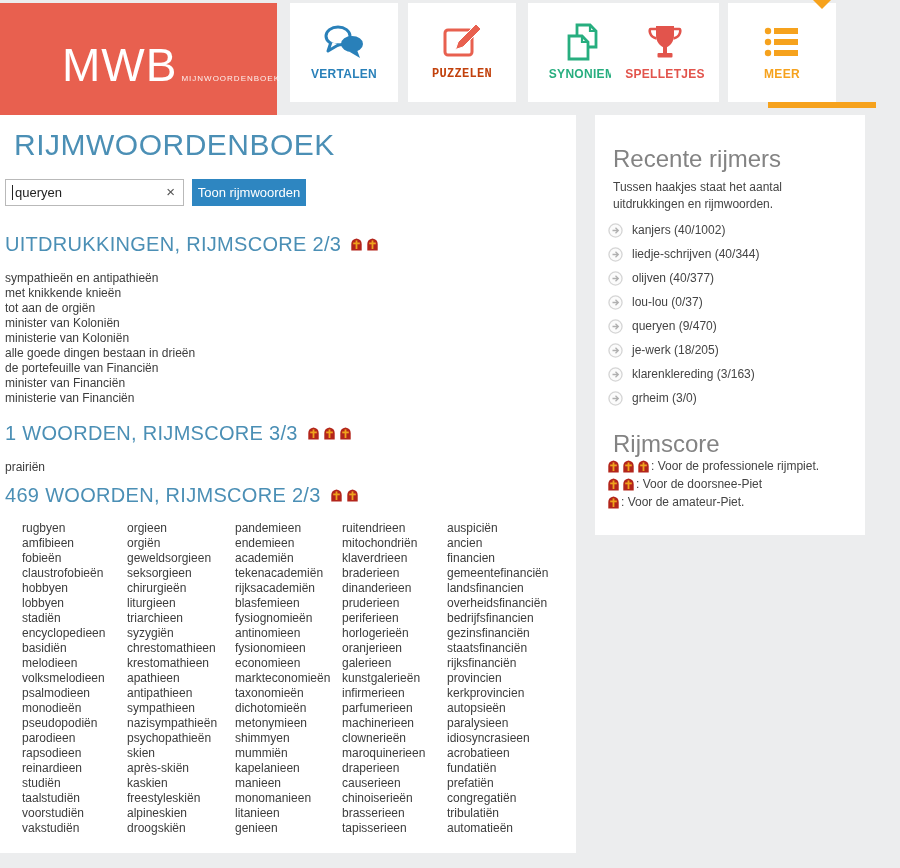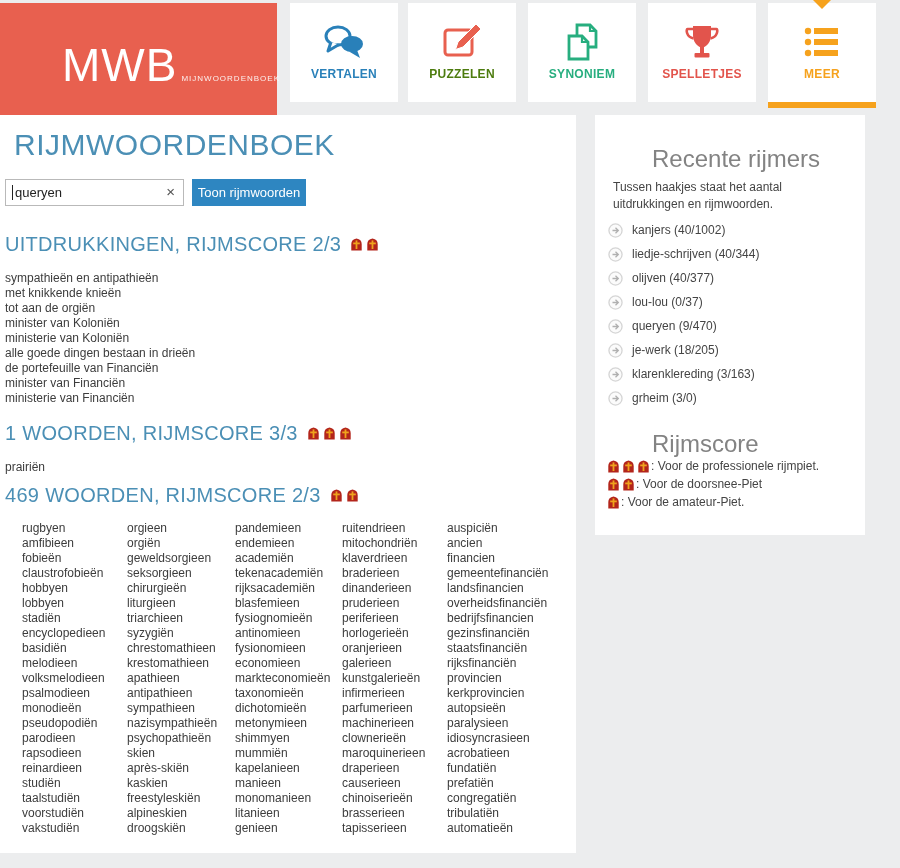--- a/index.html
+++ b/index.html
@@ -38,21 +38,21 @@
   .word-grid { position:absolute; left:5px; top:406px; width:560px; height:315px; }
   .word-col { position:absolute; top:0; width:106px;margin-left:17px; }
   .word-col:nth-child(1){ left:0; }
   .word-col:nth-child(2){ left:105px; }
   .word-col:nth-child(3){ left:213px; }
   .word-col:nth-child(4){ left:320px; }
   .word-col:nth-child(5){ left:425px; }
 
   
   .sidebar { position:absolute; left:595px; top:115px; width:270px; height:420px; background:#fff; }
-  .side-title { position:absolute; left:18px; font-size:24px; font-weight:300; color:#838383;margin-left:39px; }
+  .side-title { position:absolute; left:18px; font-size:24px; font-weight:300; color:#838383; }
   .side-desc { position:absolute; left:18px; top:64px; width:235px; font-size:12px; line-height:17px; color:#444; }
   .recent-list { position:absolute; left:13px; top:107px; }
   .recent-item { display:flex; align-items:center; gap:9px; height:16px; margin-bottom:8px; cursor:pointer; }
   .recent-label { font-size:12px; color:#444; }
   .rijmscore-title { top:315px; }
   .legend { position:absolute; left:12px; top:342px; }
   .legend-row { display:flex; align-items:center; height:18px; font-size:12px; color:#444; }
   .legend-mitres { display:flex; gap:2px; margin-right:1px; }
 
   .bottom-strip { position:absolute; left:0; top:853px; width:900px; height:15px; background:#ecedee; }
@@ -81,49 +81,49 @@
     <span class="tab-label" style="color: rgb(41, 128, 185);">VERTALEN</span>
   </div>
 
   <div class="tab" style="left:408px">
     <span class="tab-icon">
       <svg width="42" height="40" viewBox="0 0 42 40">
         <rect x="4" y="8" width="27" height="25" rx="3" fill="none" stroke="#e8604f" stroke-width="3"></rect>
         <path d="M35 2 L40 7 L22 25 L14.5 27.5 L17 20 Z" fill="#e8604f" stroke="#fff" stroke-width="1"></path>
       </svg>
     </span>
-    <span class="tab-label" style="color: #4d7c0f;">PUZZELEN</span>
+    <span class="tab-label" style="color: #c2410c; font-family: Liberation Mono, monospace;">PUZZELEN</span>
   </div>
 
   <div class="tab" style="left:528px">
     <span class="tab-icon">
       <svg width="40" height="40" viewBox="0 0 40 40">
         <path d="M15 3 H28 L34 9 V25 H15 Z" fill="#fff" stroke="#27ae7f" stroke-width="2.8"></path>
         <path d="M28 3 V9 H34" fill="none" stroke="#27ae7f" stroke-width="2.2"></path>
         <path d="M7 14 H20 L26 20 V37 H7 Z" fill="#fff" stroke="#27ae7f" stroke-width="2.8"></path>
         <path d="M20 14 V20 H26" fill="none" stroke="#27ae7f" stroke-width="2.2"></path>
       </svg>
     </span>
     <span class="tab-label" style="color: rgb(39, 174, 127);">SYNONIEM</span>
   </div>
 
-  <div class="tab" style="left:648px">
+  <div class="tab" style="left:611px">
     <span class="tab-icon">
       <svg width="40" height="40" viewBox="0 0 40 40">
         <path d="M11 4 H29 V13 C29 20 25 24.5 20 25.8 C15 24.5 11 20 11 13 Z" fill="#e2544c"></path>
         <path d="M11 7 H5.5 C4 7 4 15 11.5 16.5" fill="none" stroke="#e2544c" stroke-width="2.6"></path>
         <path d="M29 7 H34.5 C36 7 36 15 28.5 16.5" fill="none" stroke="#e2544c" stroke-width="2.6"></path>
         <rect x="18" y="25" width="4" height="6" fill="#e2544c"></rect>
         <rect x="12.5" y="31" width="15" height="4.5" rx="1" fill="#e2544c"></rect>
       </svg>
     </span>
     <span class="tab-label" style="color: rgb(226, 84, 76);">SPELLETJES</span>
   </div>
 
-  <div class="tab" style="left:768px">
+  <div class="tab" style="left:728px">
     <span class="tab-icon">
       <svg width="40" height="34" viewBox="0 0 40 34">
         <circle cx="6" cy="6" r="3.2" fill="#f6a21d"></circle>
         <circle cx="6" cy="17" r="3.2" fill="#f6a21d"></circle>
         <circle cx="6" cy="28" r="3.2" fill="#f6a21d"></circle>
         <rect x="12" y="3" width="24" height="6" fill="#f6a21d"></rect>
         <rect x="12" y="14" width="24" height="6" fill="#f6a21d"></rect>
         <rect x="12" y="25" width="24" height="6" fill="#f6a21d"></rect>
       </svg>
     </span>

